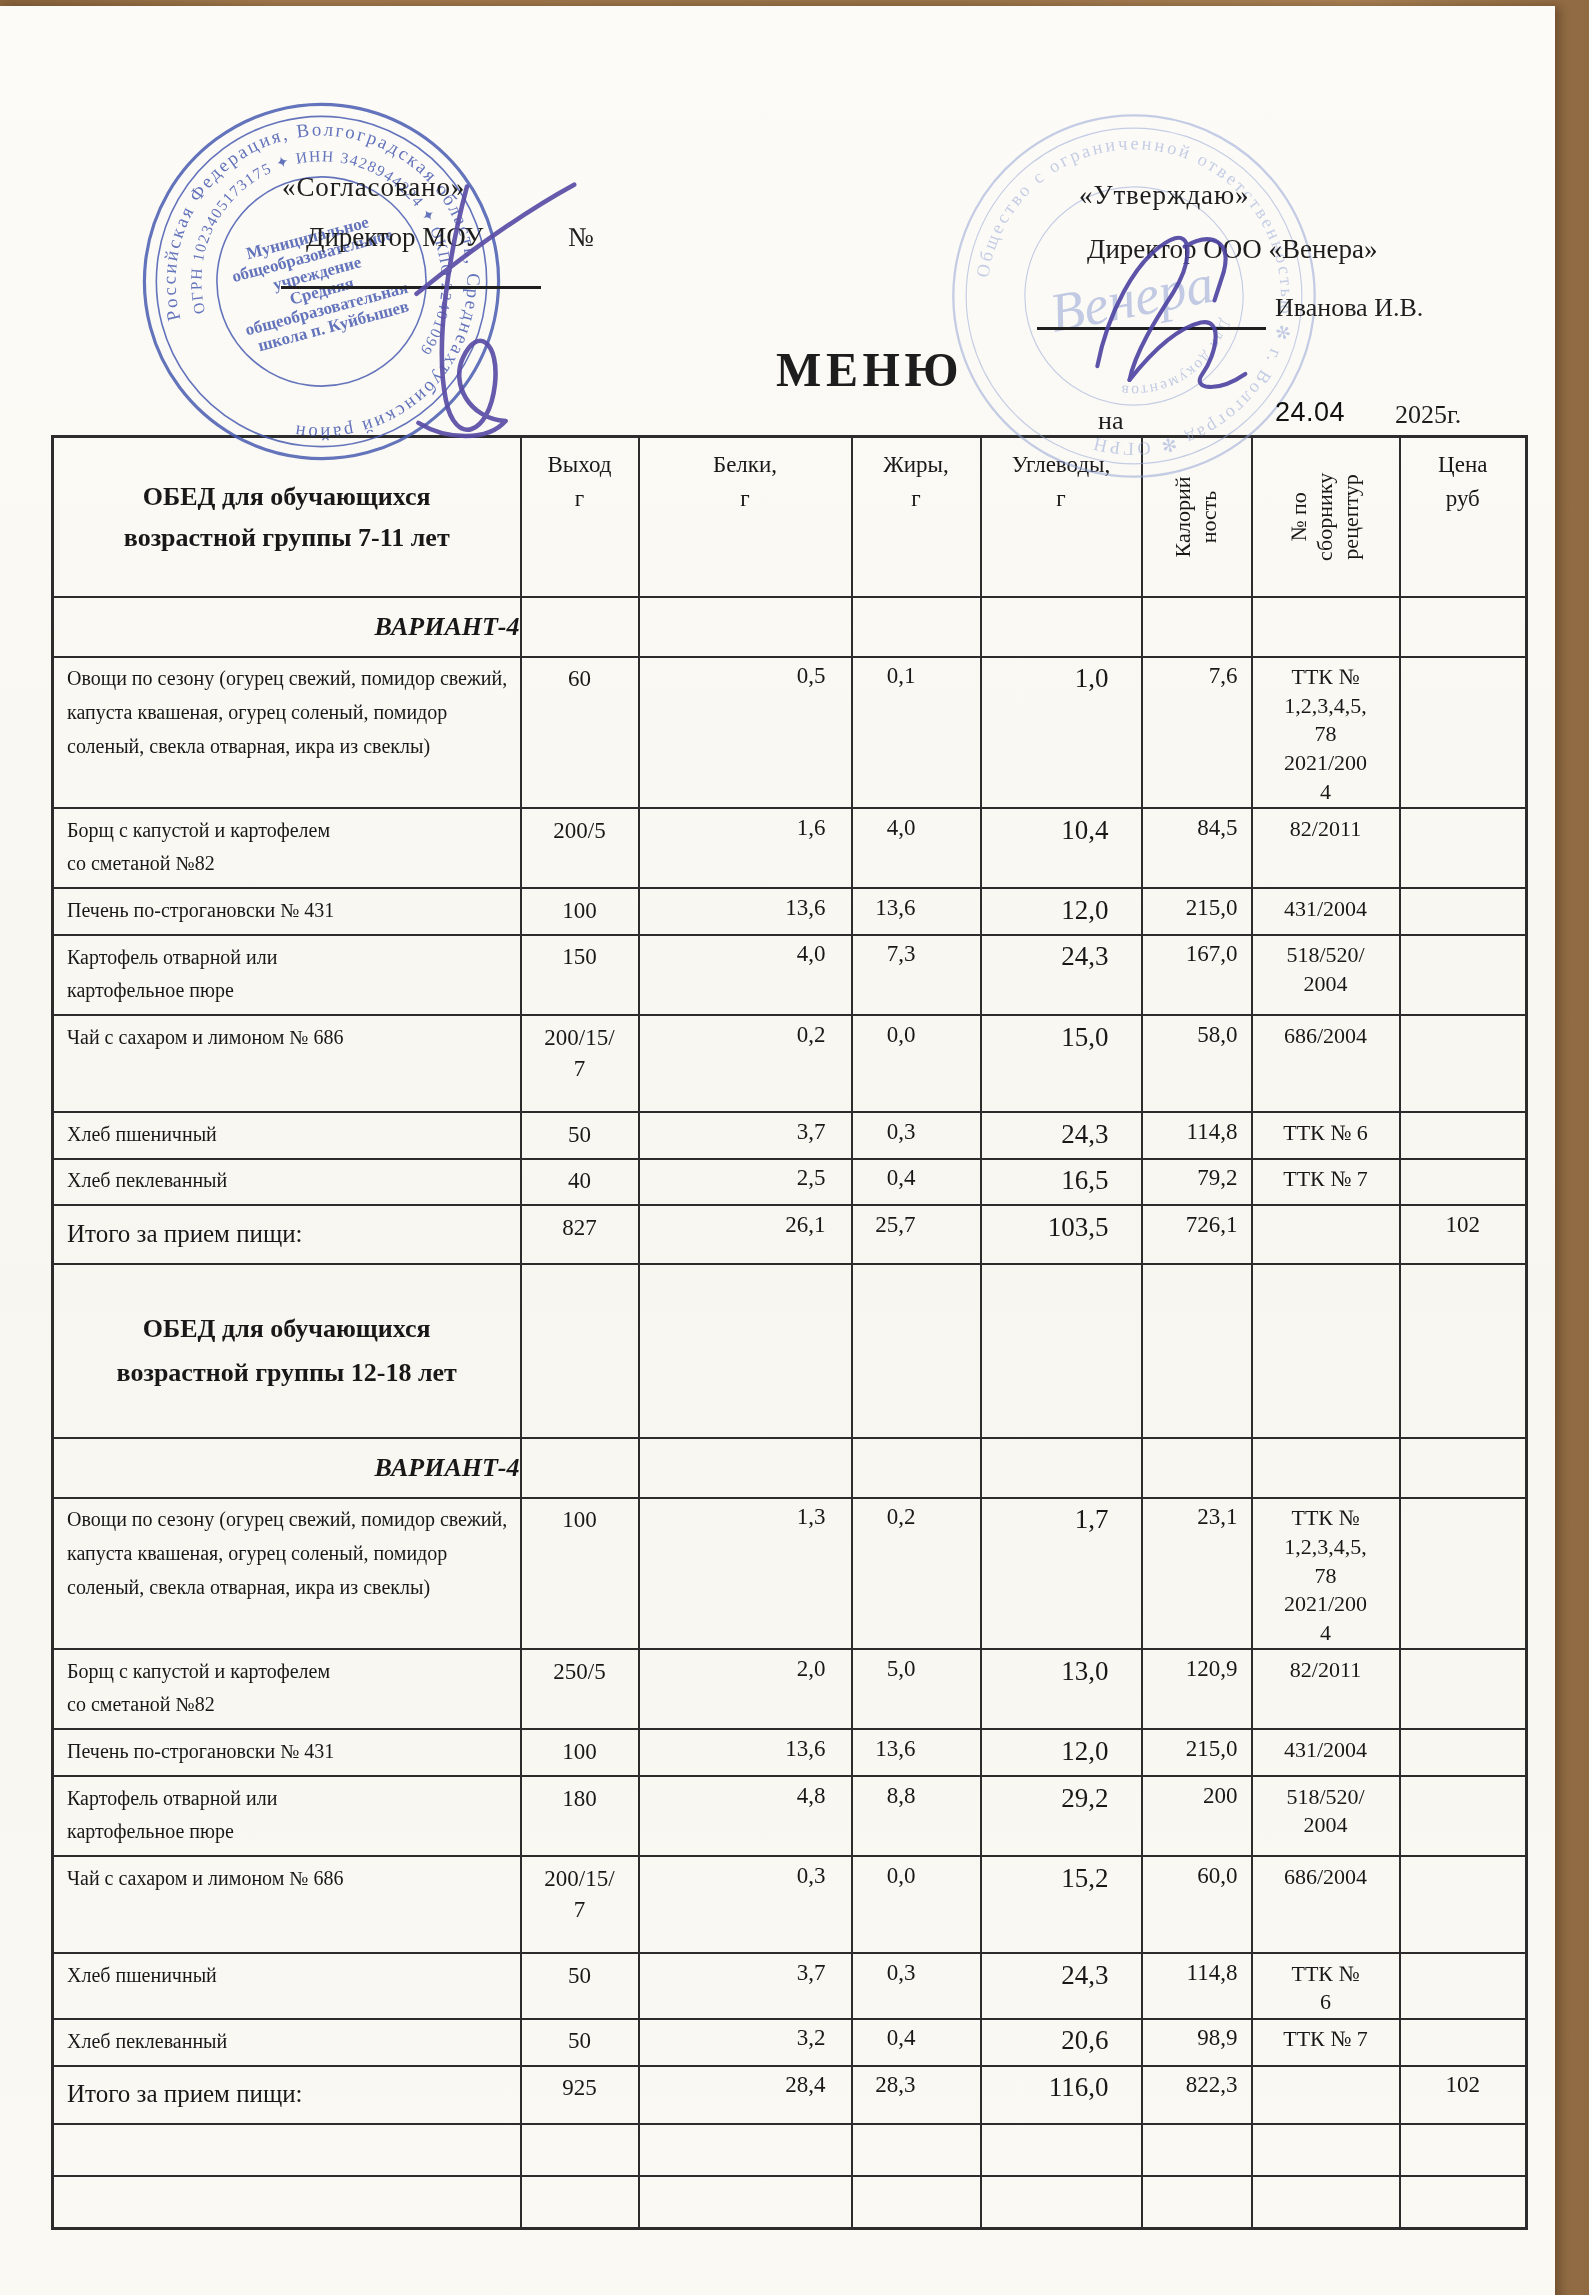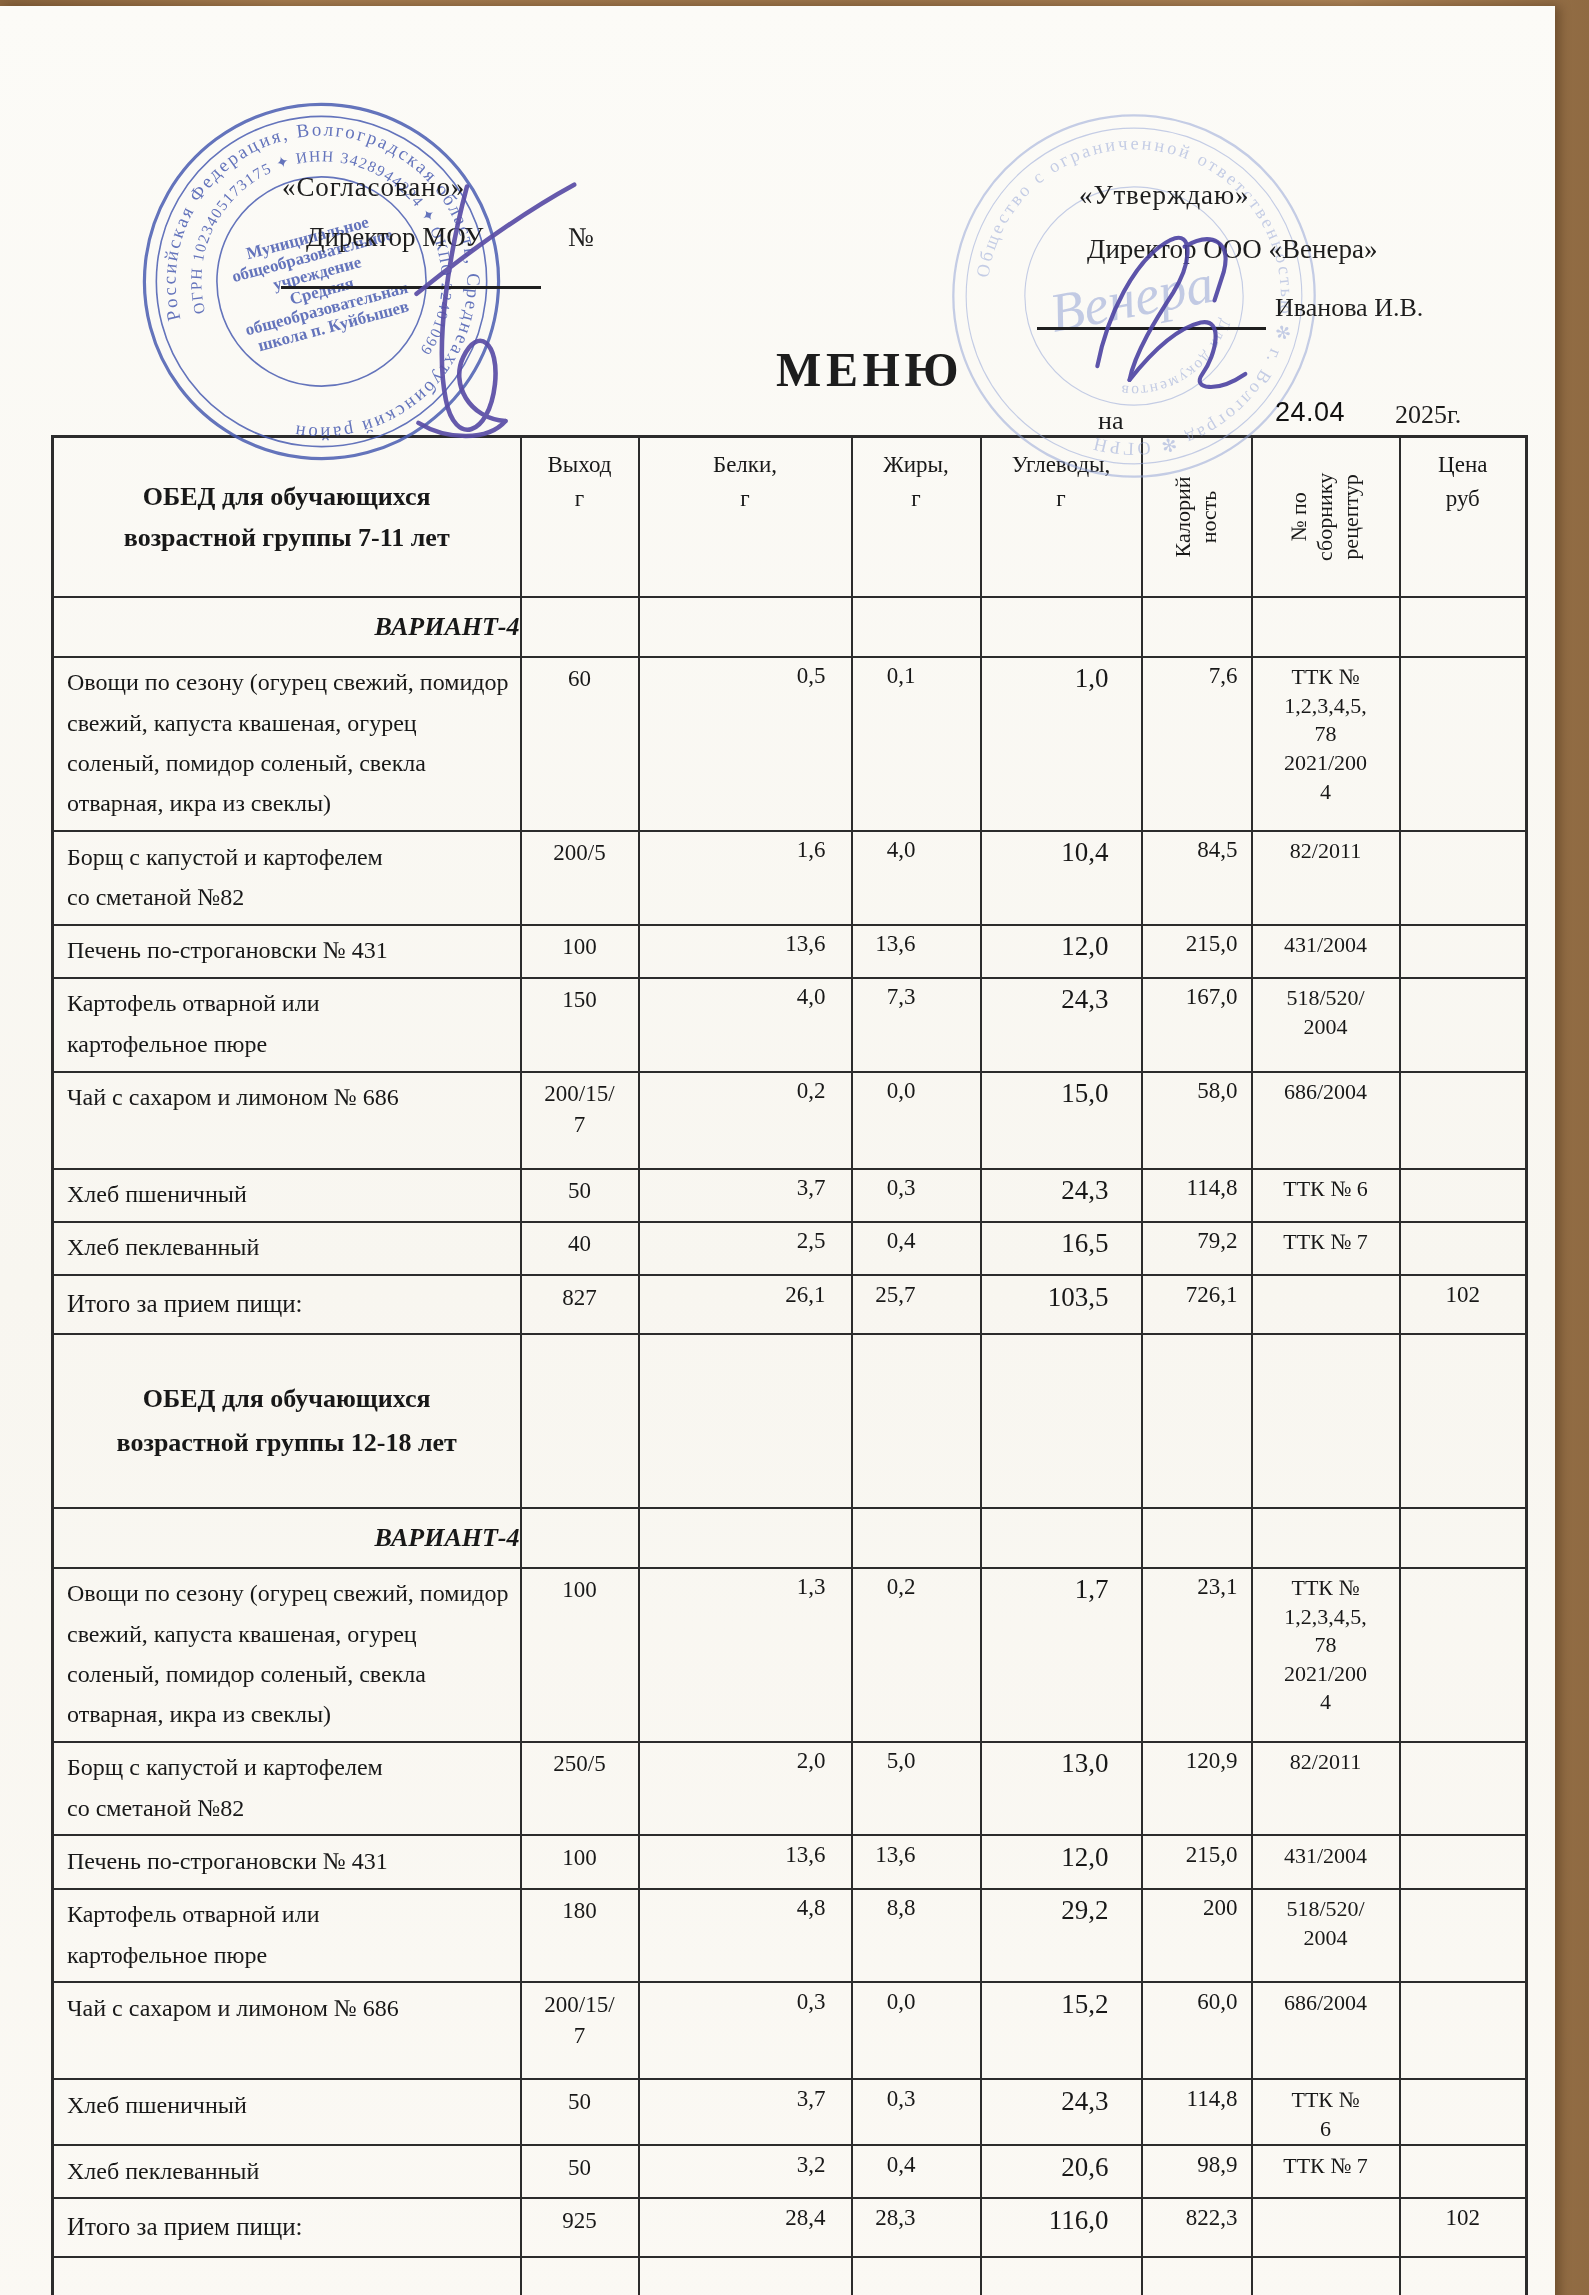--- a/index.html
+++ b/index.html
@@ -35,21 +35,21 @@
   table.menu,table.menu th,table.menu td{border:2.3px solid #2c2c2c;}
   table.menu{border-width:3.2px;}
   th{font-weight:normal;}
   .h-name{font-size:26px;font-weight:bold;text-align:center;vertical-align:middle;white-space:pre-line;line-height:1.6;}
   .h-plain{vertical-align:top;text-align:center;white-space:pre-line;line-height:1.45;padding-top:10px;font-size:23px;}
   .h-rot{vertical-align:middle;text-align:center;height:156px;}
   .h-rot .rot{display:inline-block;transform:rotate(-90deg);white-space:pre-line;line-height:1.18;font-size:22px;text-align:center;}
   .h-price{vertical-align:top;text-align:center;white-space:pre-line;line-height:1.45;padding-top:10px;font-size:23px;}
 
   td{vertical-align:top;white-space:pre-line;}
-  .c-name{text-align:left;padding:4.6px 6.4px 6.4px 13px;line-height:1.68;font-size:24px;}
+  .c-name{text-align:left;padding:4.6px 6.4px 6.4px 13px;line-height:1.68;font-size:20px;}
   .c-out{text-align:center;padding-top:5.5px;line-height:1.35;font-size:23px;border-radius:19px;}
   .c-prot{text-align:right;padding:5.5px 25px 0 0;font-size:23px;}
   .c-fat{text-align:right;padding:5.5px 64px 0 0;font-size:23px;}
   .c-carb{text-align:right;padding:5.5px 32px 0 0;font-size:27px;}
   .c-cal{text-align:right;padding:5.5px 13px 0 0;font-size:23px;}
   .c-ref{text-align:center;padding-top:5.5px;line-height:1.3;font-size:22px;}
   .c-price{text-align:center;padding-top:5.5px;font-size:23px;}
 
   tr.r-variant .c-name{font-weight:bold;font-style:italic;text-align:right;font-size:26px;padding:6.4px 0 7.3px 0;}
   tr.r-section .c-name{font-weight:bold;text-align:center;font-size:26px;line-height:1.7;padding:42px 0;}

